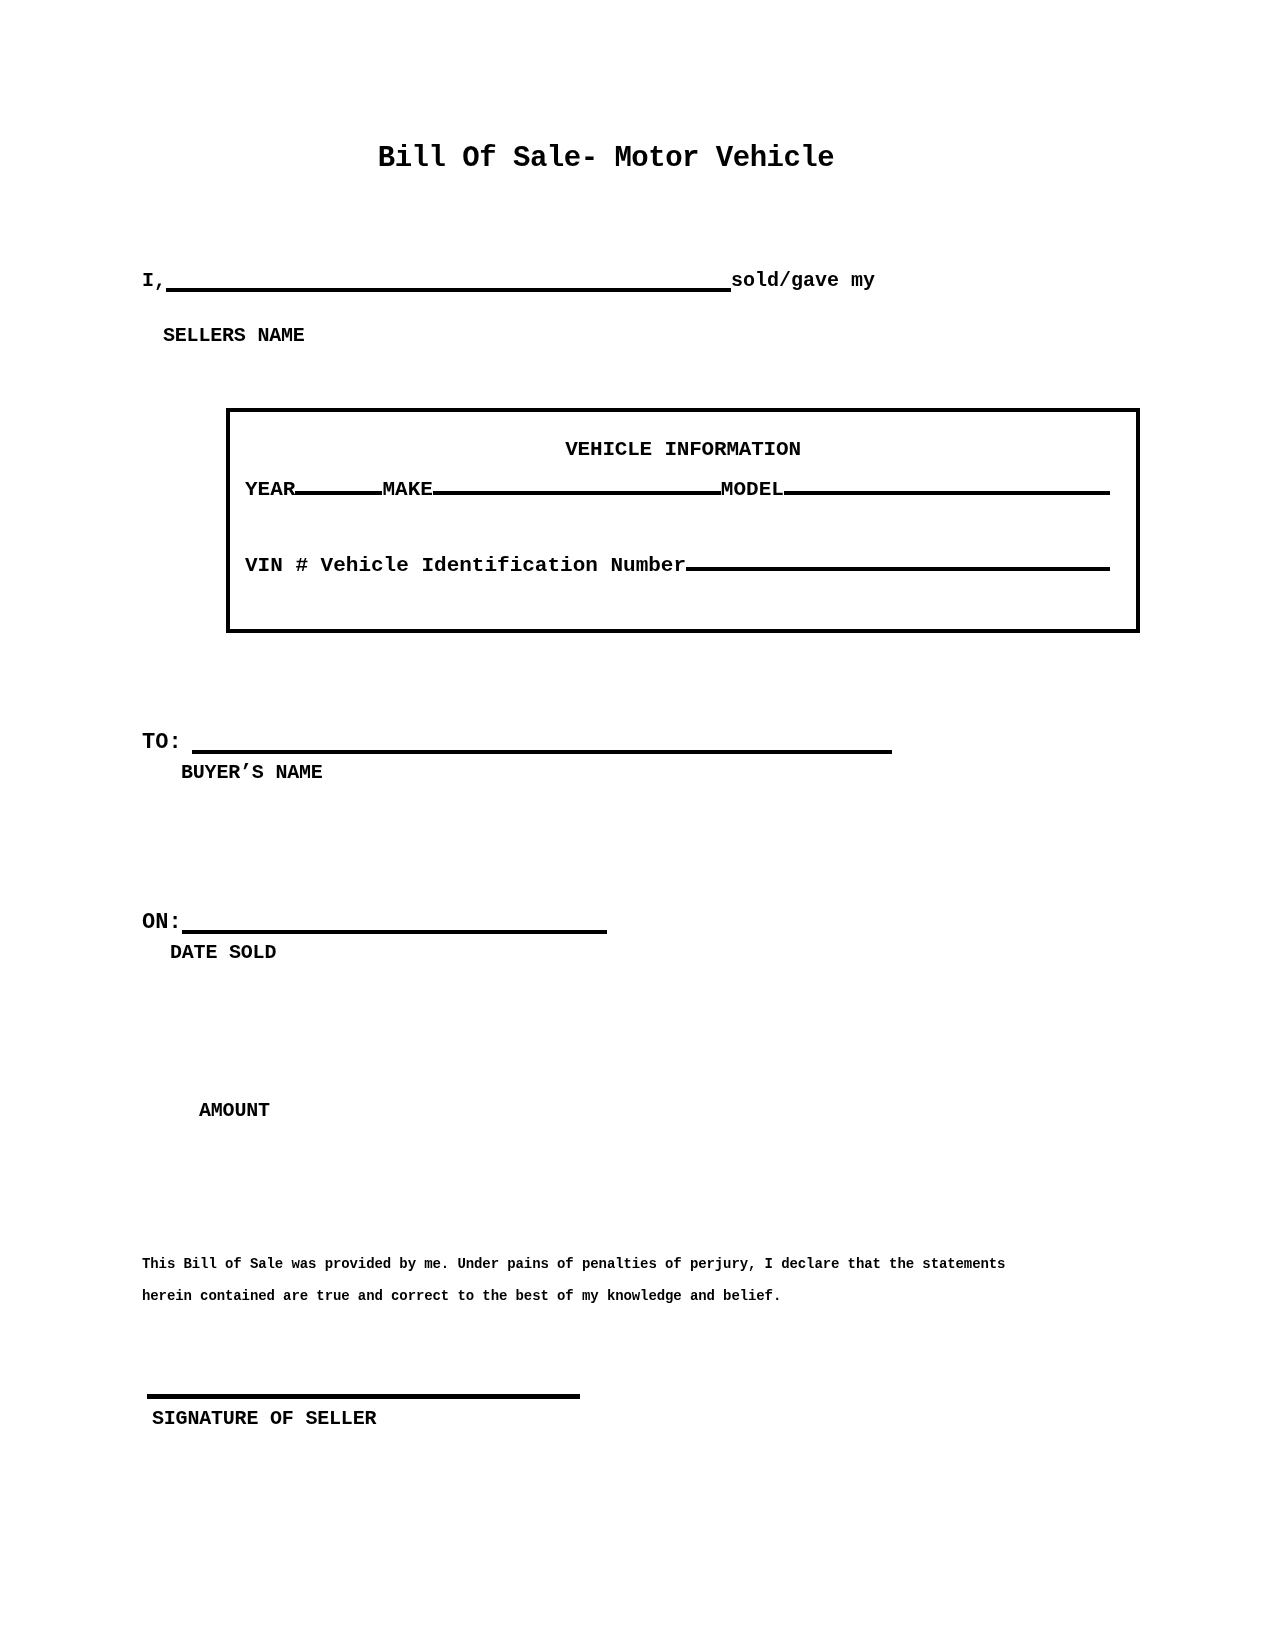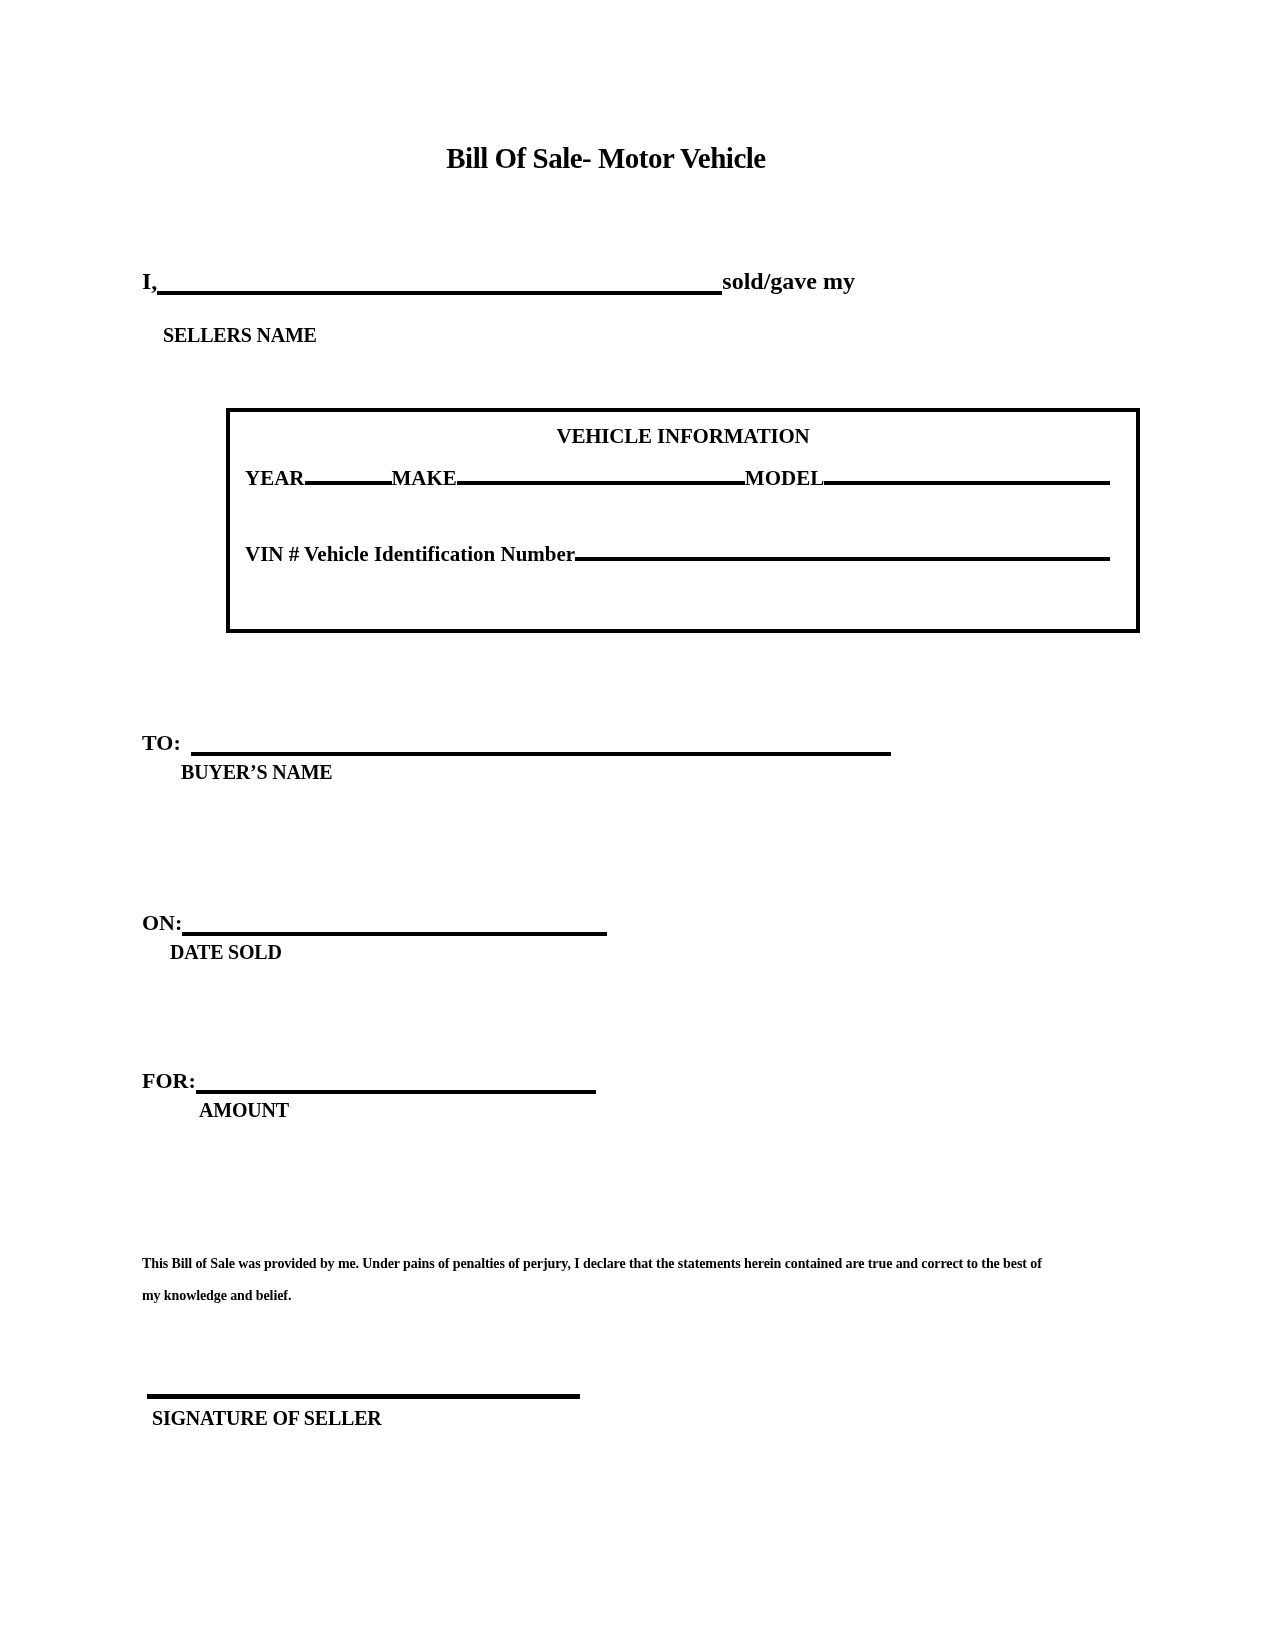--- a/index.html
+++ b/index.html
@@ -2,51 +2,51 @@
 <html><head>
 <meta charset="utf-8">
 <style>
   html, body { margin: 0; padding: 0; background: #ffffff; }
   .page {
     position: relative;
     width: 1275px;
     height: 1650px;
     background: #ffffff;
     color: #000000;
-    font-family: Liberation Serif, serif;
+    font-family: Liberation Mono, monospace;
     font-weight: bold;
     overflow: hidden;
   }
   .abs { position: absolute; white-space: nowrap; }
 
   .title {
     left: 142px; top: 142px; width: 928px;
     margin: 0;
     text-align: center;
     font-size: 29px;
     letter-spacing: -0.5px;
   }
 
-  .fill-row { font-size: 24px; line-height: 30px; }
+  .fill-row { font-size: 20px; line-height: 30px; }
   .blank {
     display: inline-block;
     height: 0;
     border-bottom: 4px solid #000;
     margin-bottom: -6px;
   }
 
   .sub-label { font-size: 20px; letter-spacing: -0.2px; }
 
   .vbox {
     left: 226px; top: 408px;
     width: 906px; height: 217px;
     border: 4px solid #000;
   }
   .vbox-heading {
-    margin-top: 12px;
+    margin-top: 26px;
     text-align: center;
     font-size: 21px;
     letter-spacing: -0.2px;
   }
   .vbox-row {
     margin-left: 15px;
     margin-right: 26px;
     font-size: 21px;
     line-height: 26px;
     white-space: nowrap;
@@ -107,23 +107,20 @@
   <div class="abs fill-row mid-row" style="left:142px; top:729px;">
     <span>TO:</span><span class="blank" style="width:700px; margin-left:10px;"></span>
   </div>
   <div class="abs sub-label" style="left:181px; top:761px;">BUYER’S NAME</div>
 
   <div class="abs fill-row mid-row" style="left:142px; top:909px;">
     <span>ON:</span><span class="blank" style="width:425px;"></span>
   </div>
   <div class="abs sub-label" style="left:170px; top:941px;">DATE SOLD</div>
 
-  <div class="abs fill-row mid-row" style="left:142px; top:1067px;">
-    <span>FOR:</span><span class="blank" style="width:400px;"></span>
-  </div>
   <div class="abs sub-label" style="left:199px; top:1099px;">AMOUNT</div>
 
   <p class="abs declaration">This Bill of Sale was provided by me. Under pains of penalties of perjury, I declare that the statements herein contained are true and correct to the best of my knowledge and belief.</p>
 
   <div class="abs sig-line"></div>
   <div class="abs sub-label" style="left:152px; top:1407px;">SIGNATURE OF SELLER</div>
 
 </div>
 
 </body></html>

